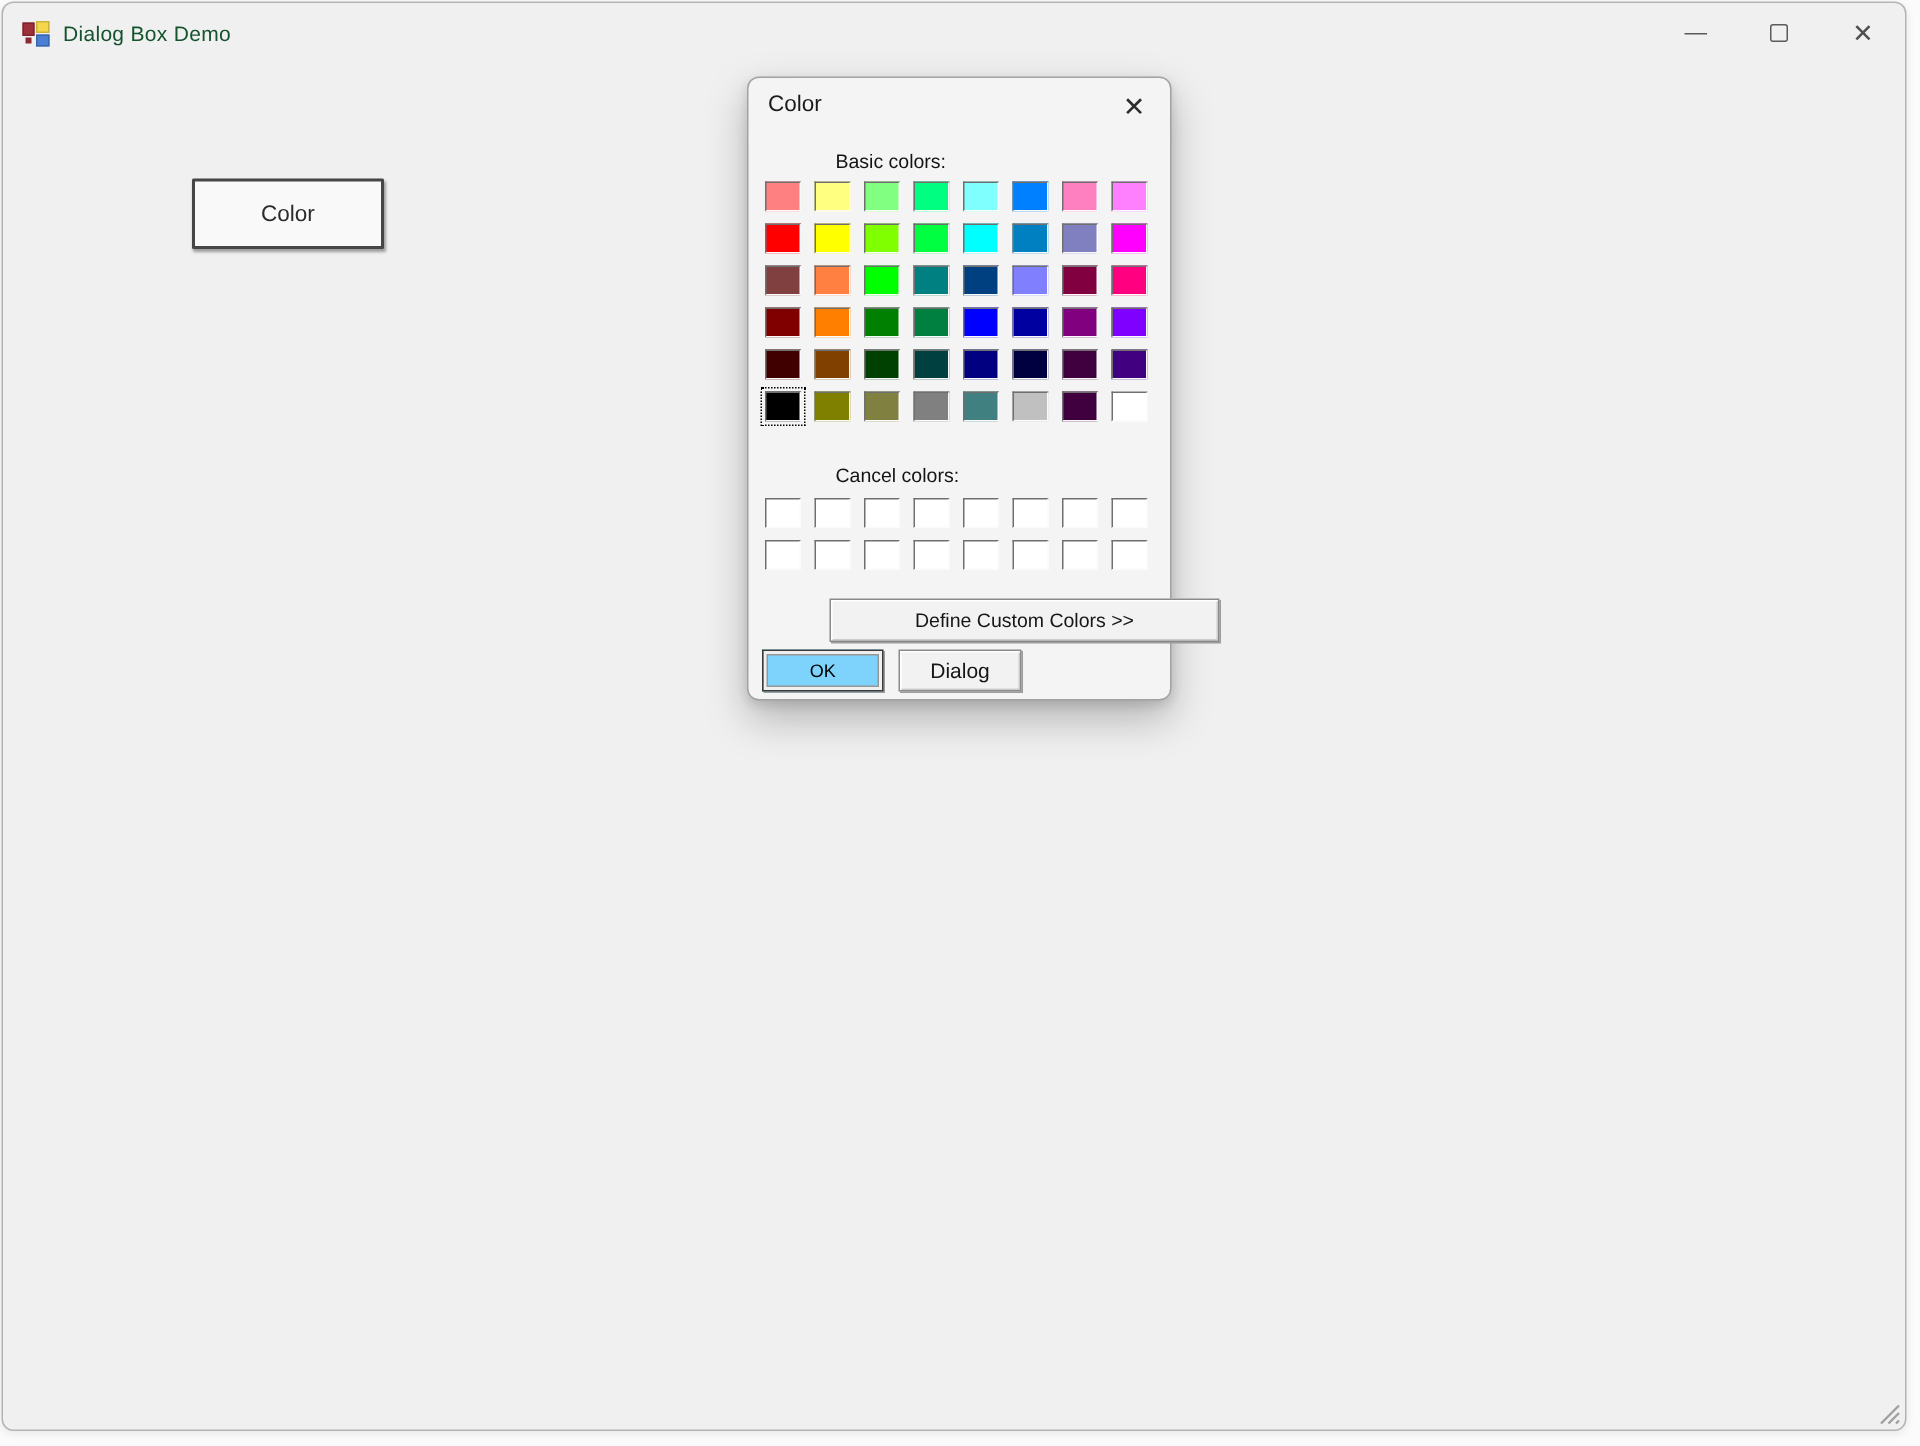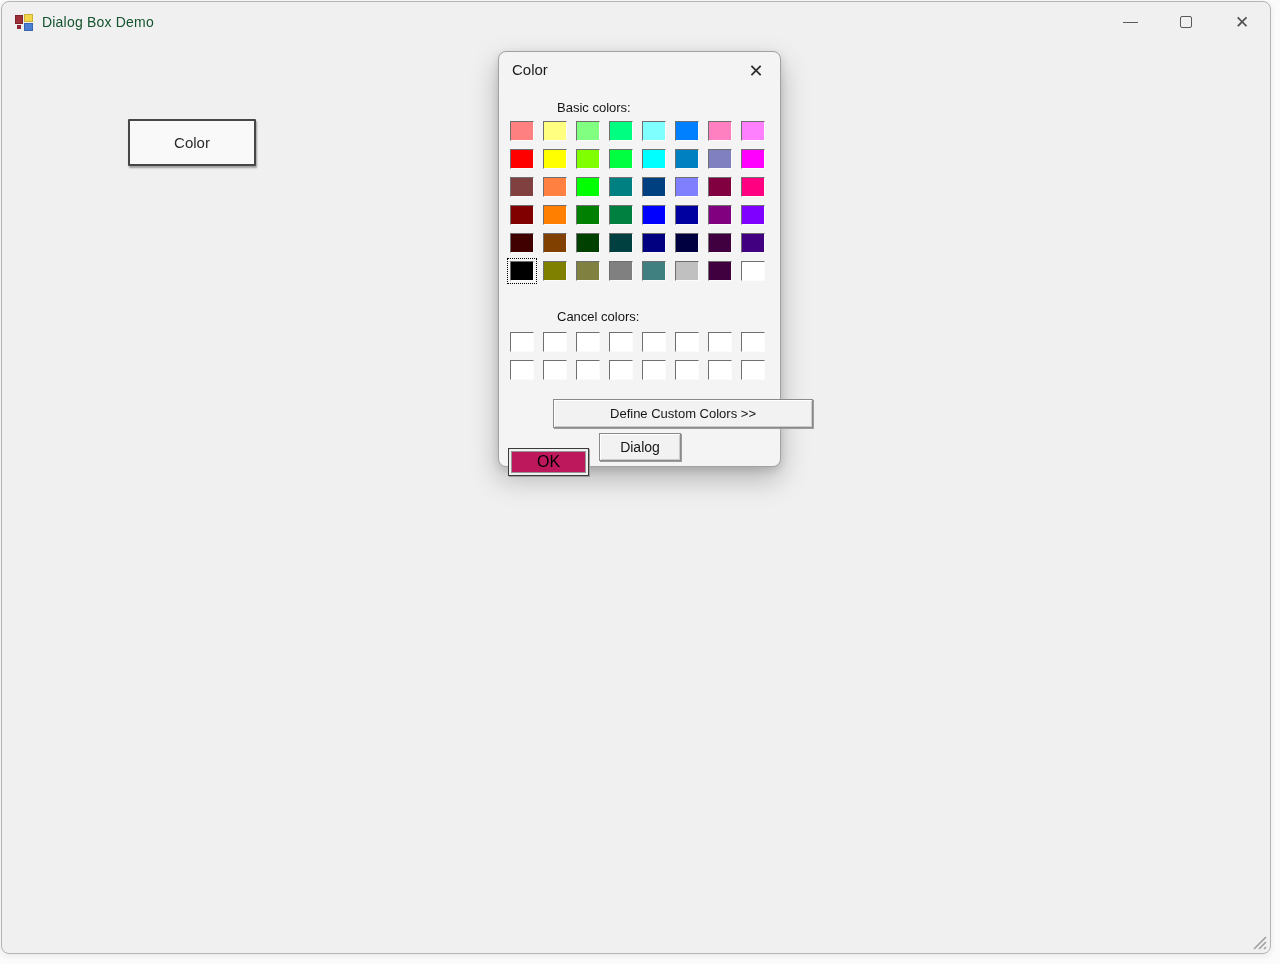--- a/index.html
+++ b/index.html
@@ -59,23 +59,23 @@
   #basic-grid  { top:69px; }
   #custom-grid { top:280px; }
   .swatch { width:24px; height:20px; border:1px solid;
             border-color:#6f6f6f #fbfbfb #fbfbfb #6f6f6f; cursor:default; }
   .swatch.selected { outline:1px dotted #000; outline-offset:2px; }
 
   .dlg-btn { font-family:"Liberation Sans", sans-serif; color:#161616;
              background:#f2f2f2; border:1px solid #8a8a8a;
              box-shadow:inset 1px 1px 0 #ffffff, inset -1px -1px 0 #cccccc, 1px 1px 0 #9c9c9c; }
   .define-btn { position:absolute; left:9px; top:347px; width:260px; height:29px; font-size:13px;margin-left:45px; }
-  .ok-btn { position:absolute; left:9px; top:381px; width:81px; height:28px; font-size:16px;
-            background:#be185d; border:1px solid #3a3a3a;
-            box-shadow:inset 0 0 0 2px #efefef, inset 0 0 0 3px #979797, 1px 1px 0 #9c9c9c;margin-top:15px; }
+  .ok-btn { position:absolute; left:9px; top:381px; width:81px; height:28px; font-size:12px;
+            background:#7dd3fc; border:1px solid #3a3a3a;
+            box-shadow:inset 0 0 0 2px #efefef, inset 0 0 0 3px #979797, 1px 1px 0 #9c9c9c; }
   .cancel-btn { position:absolute; left:100px; top:381px; width:82px; height:28px; font-size:14px; }
 </style>
 </head>
 <body>
 
 <div class="app-window">
 
   <div class="titlebar">
     <span class="app-icon">
       <i class="i-red"></i>

